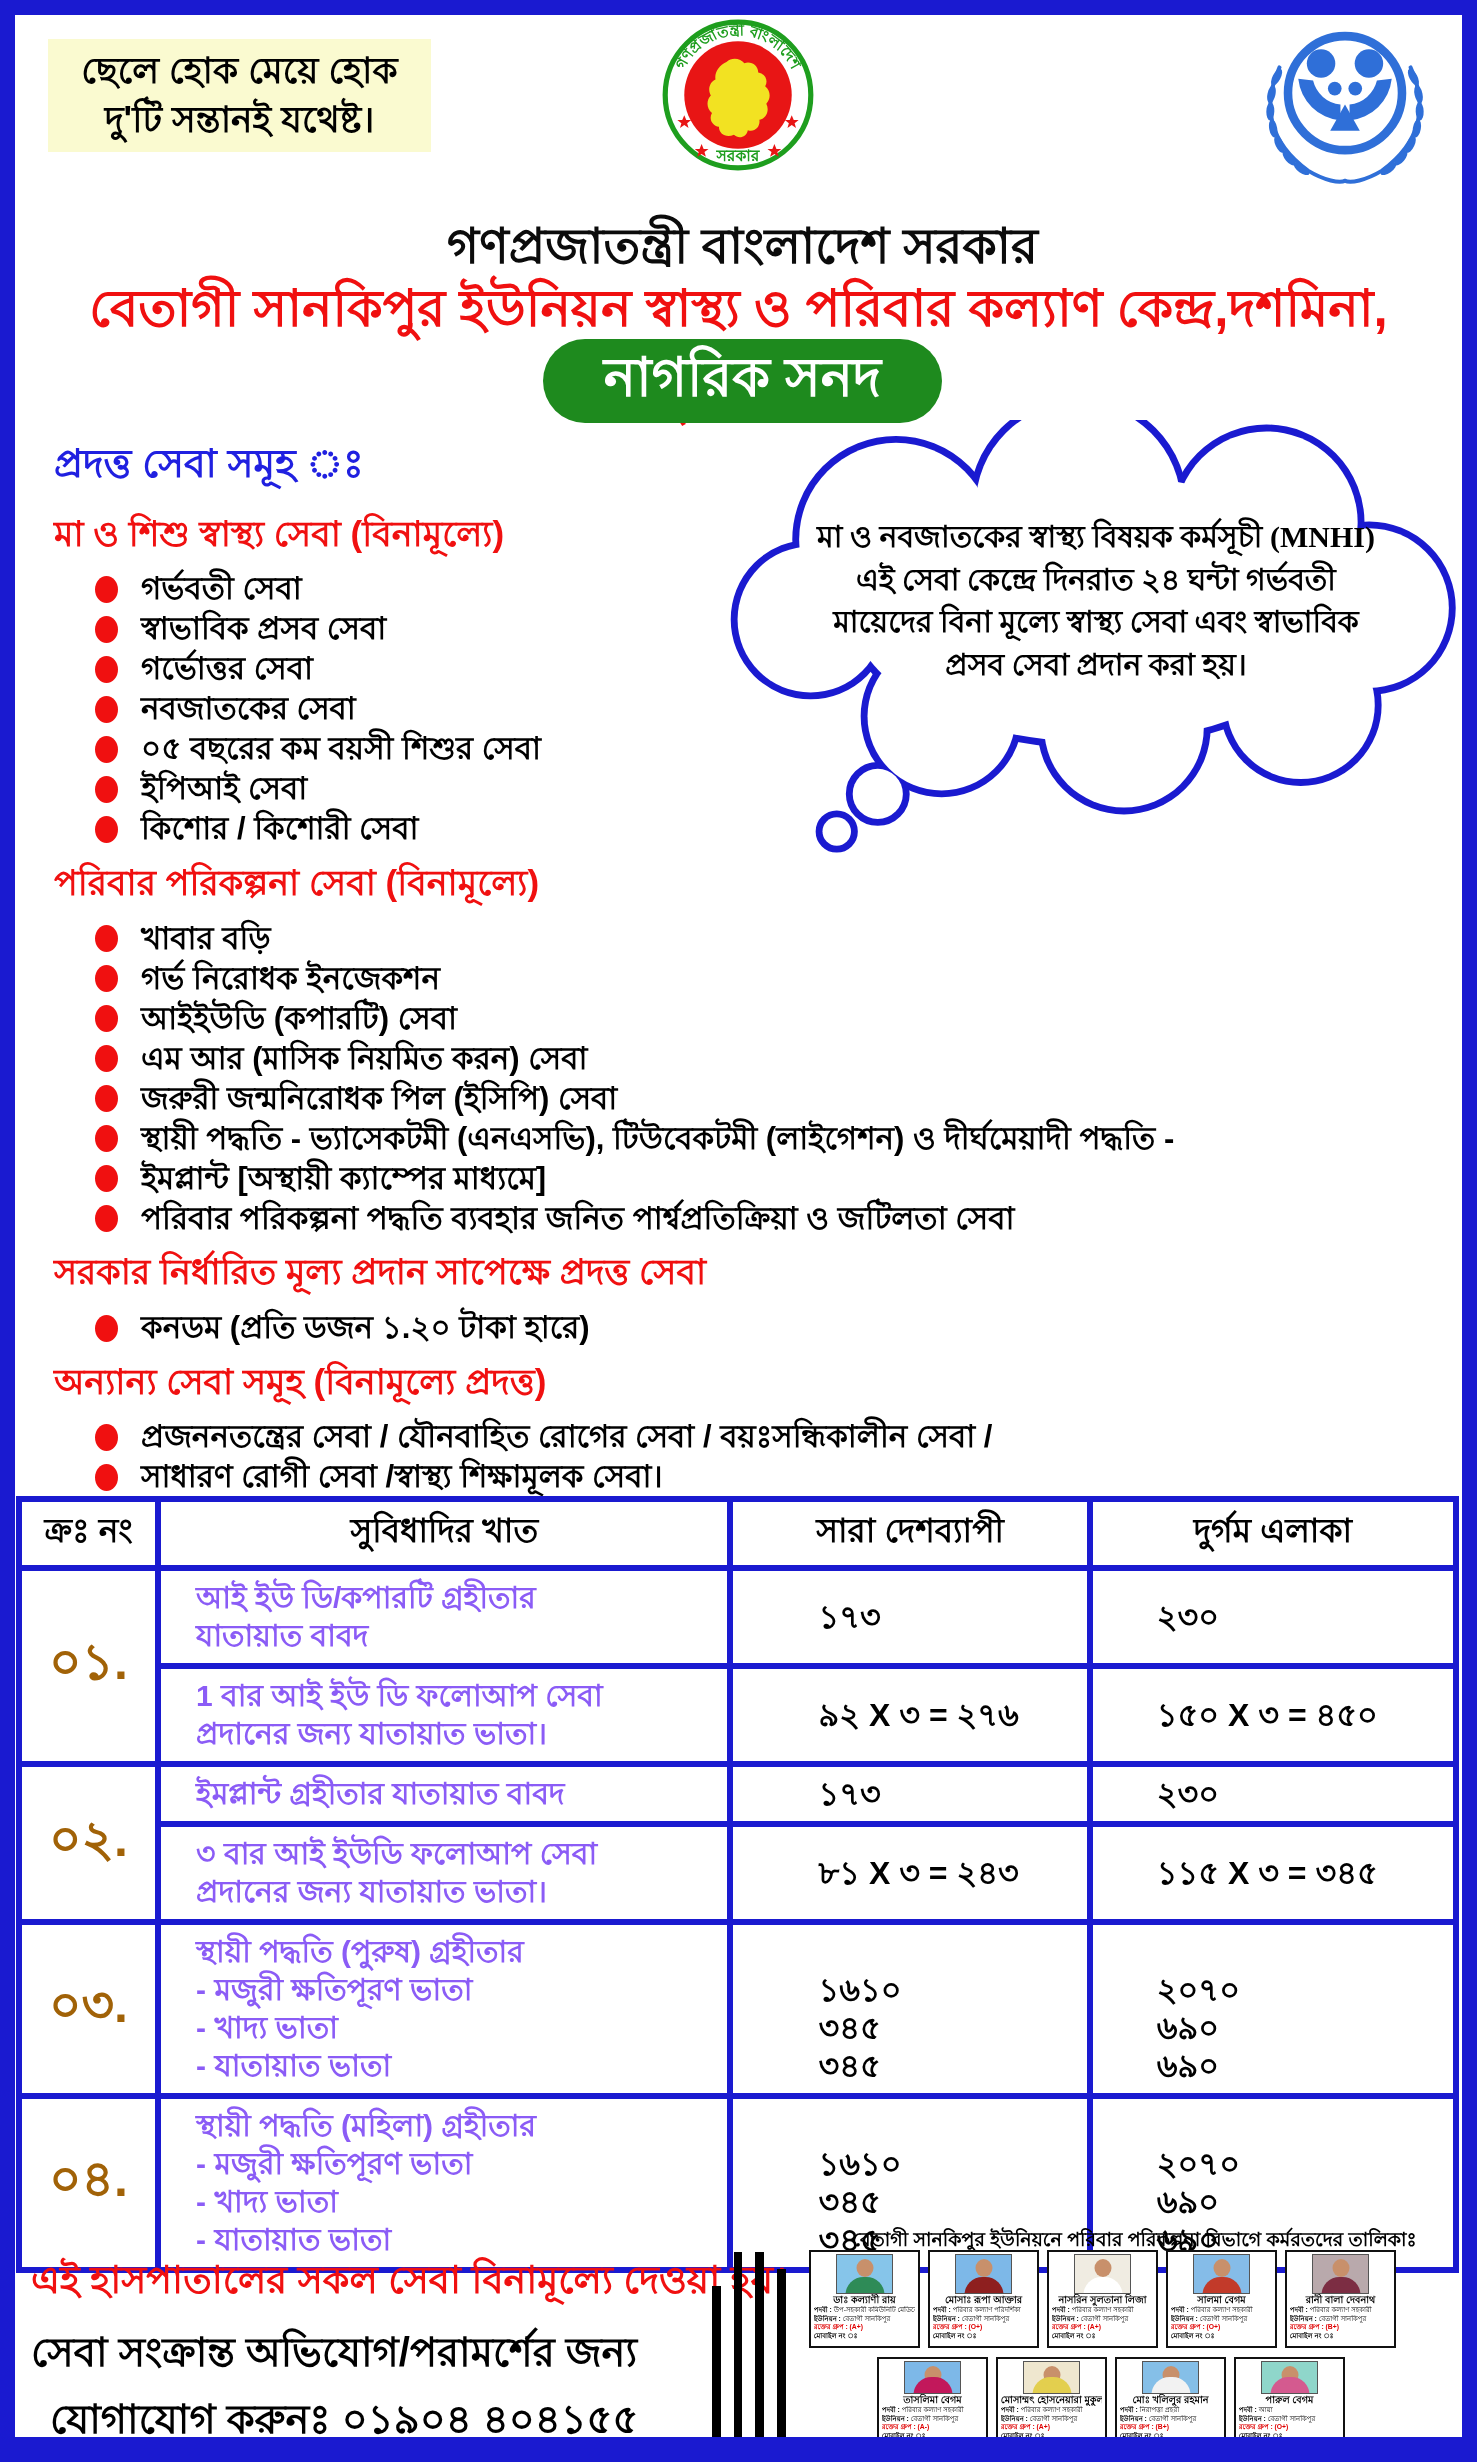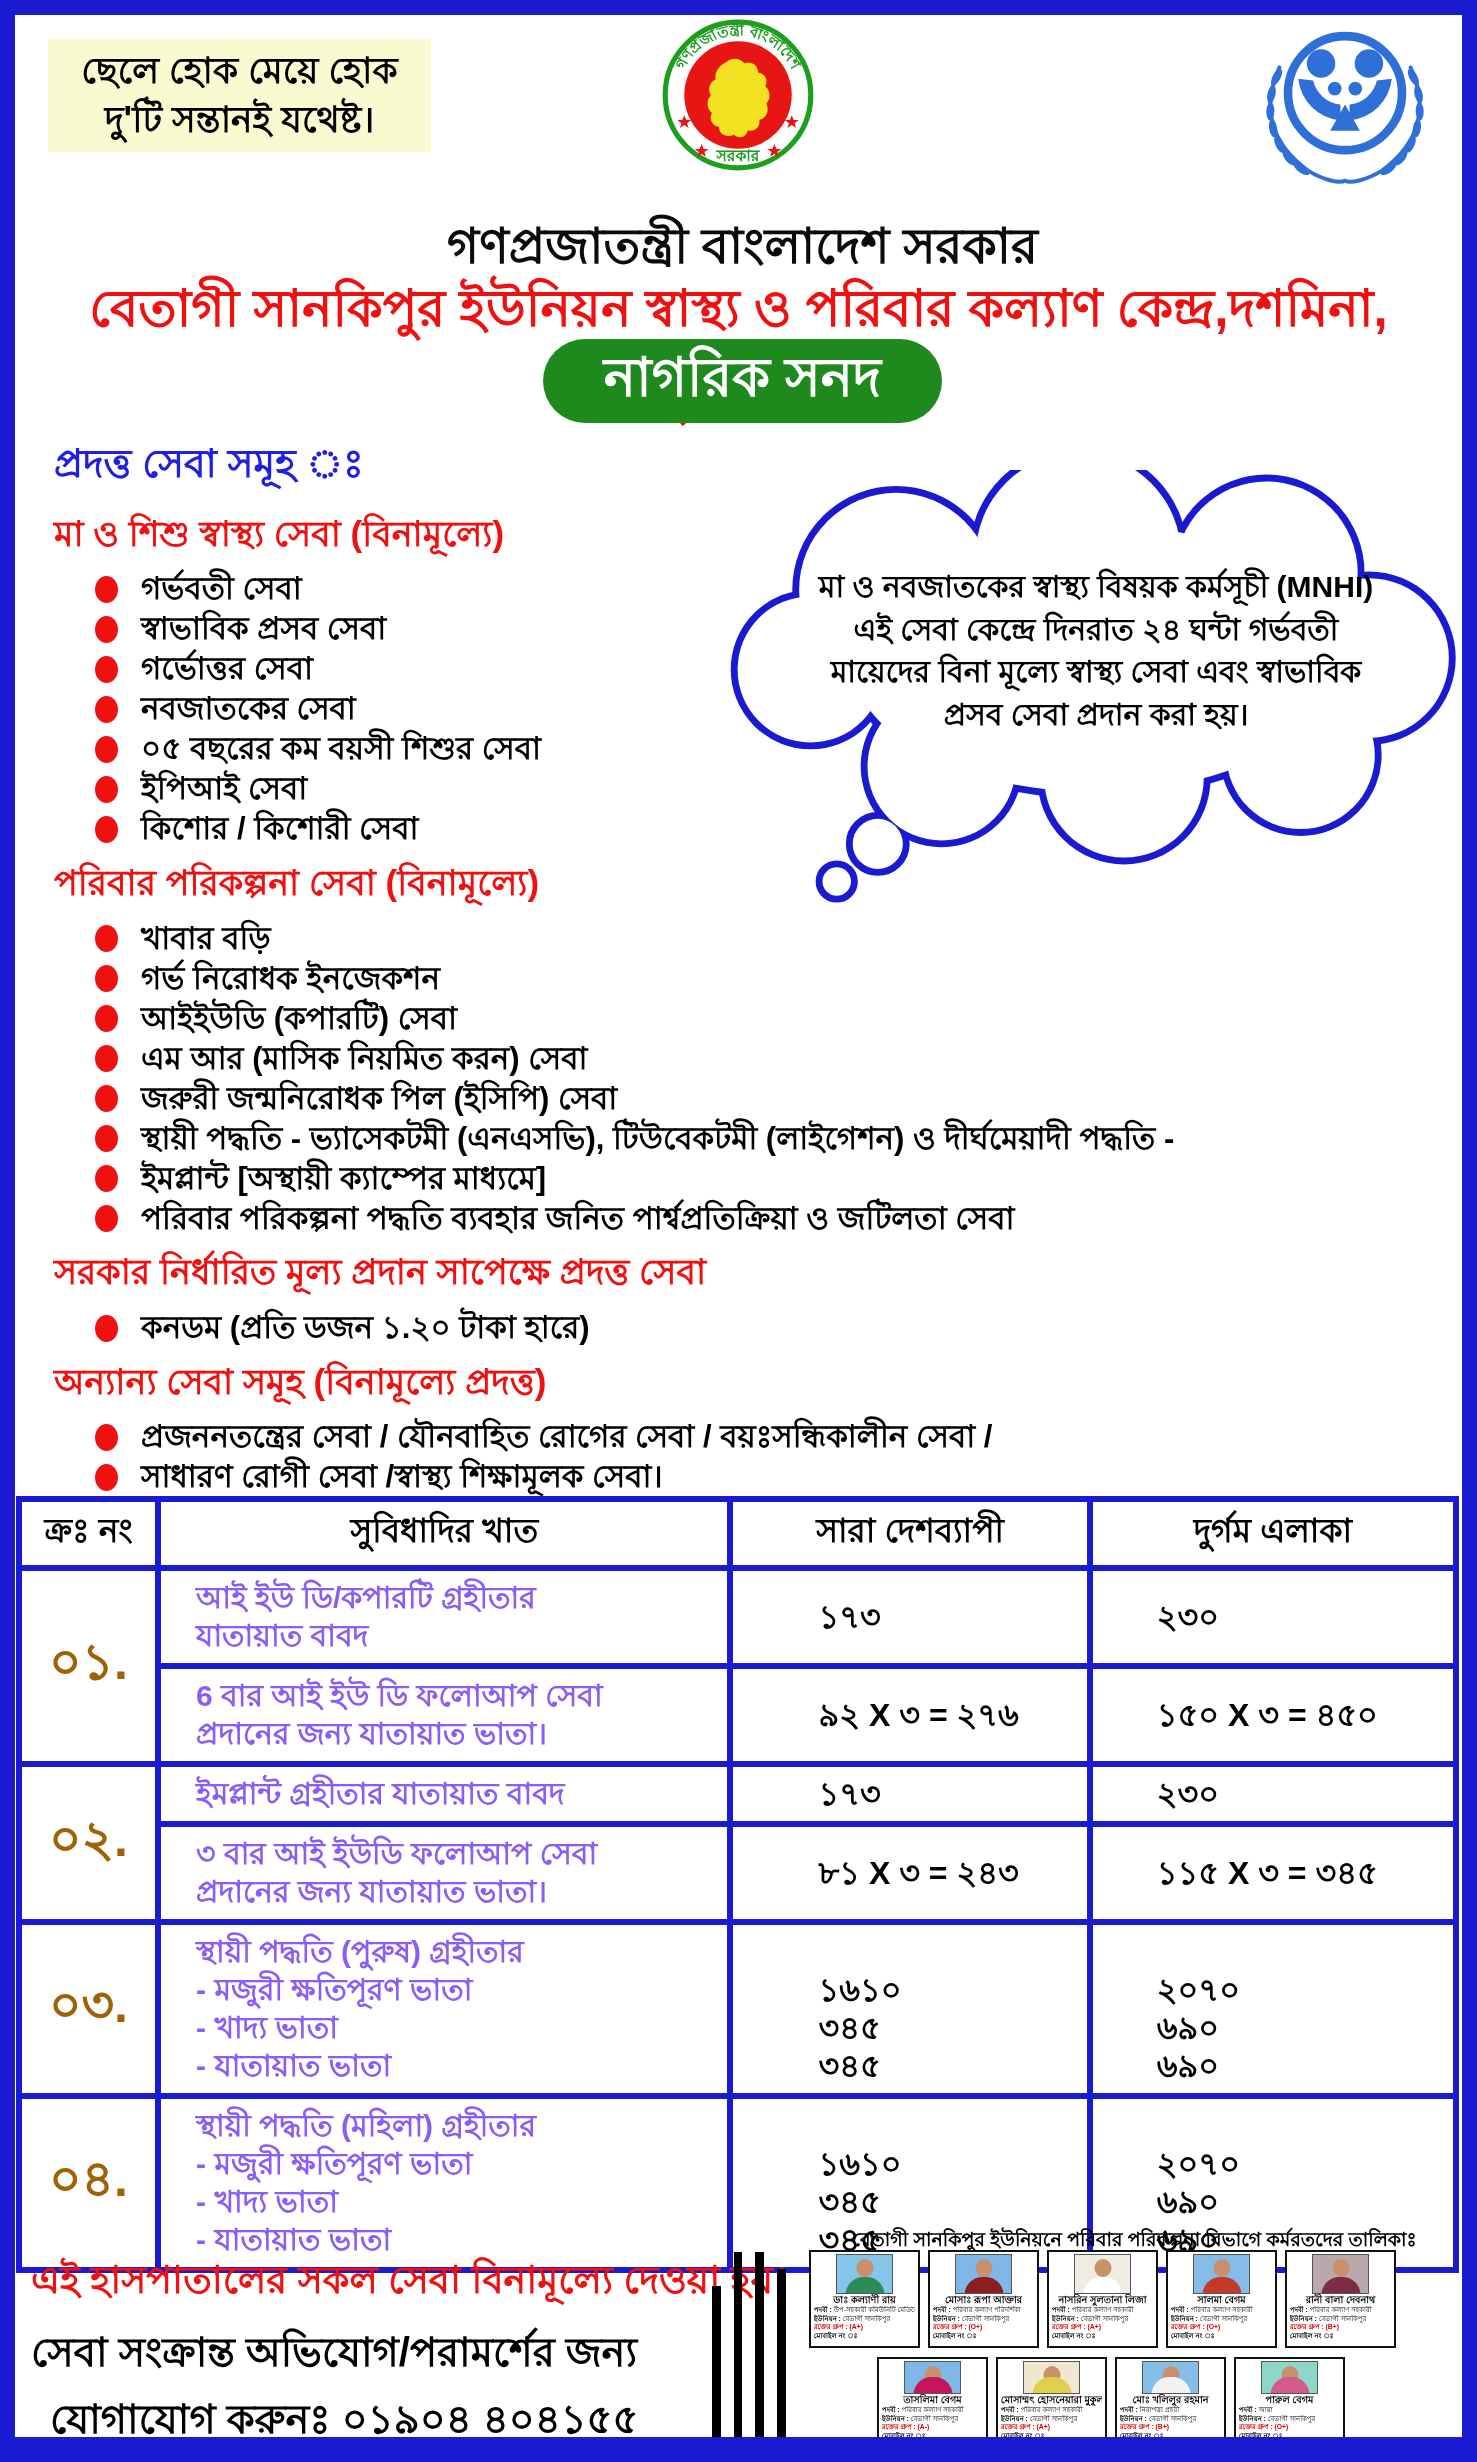--- a/index.html
+++ b/index.html
@@ -20,21 +20,21 @@
 
   
   .services{position:absolute;left:54px;top:433px;width:1386px;z-index:2;}
   .svc-main-heading{font-size:39px;font-weight:bold;color:#2020e0;margin:0 0 9px 0;}
   .svc-heading{font-size:35px;font-weight:bold;color:#f01010;margin:6.8px 0 3.4px 0;}
   .svc-note{font-size:35px;font-weight:bold;color:#f01010;margin-top:9px;}
   .svc-item{position:relative;font-size:31px;font-weight:bold;color:#000;line-height:40px;padding-left:87px;}
   .svc-item .bullet{position:absolute;left:41px;top:6.8px;width:23px;height:27px;background:#f01010;border-radius:50%;}
 
   
-  .bubble{position:absolute;left:725px;top:470px;width:741px;height:440px;z-index:3;}
+  .bubble{position:absolute;left:725px;top:420px;width:741px;height:440px;z-index:3;font-family:Liberation Serif, serif;}
   .bubble svg{position:absolute;left:0;top:0;}
   .bubble-text{position:absolute;left:62px;top:96px;width:618px;text-align:center;
     font-size:30px;font-weight:bold;color:#000;line-height:1.42;}
 
   
   .table-wrap{position:absolute;left:16px;top:1496px;width:1446px;z-index:2;}
   table.benefits{border-collapse:collapse;table-layout:fixed;width:1443px;}
   table.benefits th,table.benefits td{border:6.8px solid #1a1ad0;background:#fff;overflow:hidden;}
   table.benefits th{font-size:33px;font-weight:bold;color:#000;text-align:center;padding:3.4px 0;}
   td.serial{font-size:50px;font-weight:bold;text-align:center;color:#a16207;}
@@ -225,21 +225,21 @@
             </td>
             <td class="val val-nat">
               <div class="vline">১৭৩</div>
             </td>
             <td class="val val-rem">
               <div class="vline">২৩০</div>
             </td>
           </tr>
           <tr style="height: 91px;">
             <td class="khat">
-              <div>6 বার আই ইউ ডি ফলোআপ সেবা</div>
+              <div>1 বার আই ইউ ডি ফলোআপ সেবা</div>
               <div>প্রদানের জন্য যাতায়াত ভাতা।</div>
             </td>
             <td class="val val-nat">
               <div class="vline">৯২ X ৩ = ২৭৬</div>
             </td>
             <td class="val val-rem">
               <div class="vline">১৫০ X ৩ = ৪৫০</div>
             </td>
           </tr>
           <tr style="height: 59px;">

